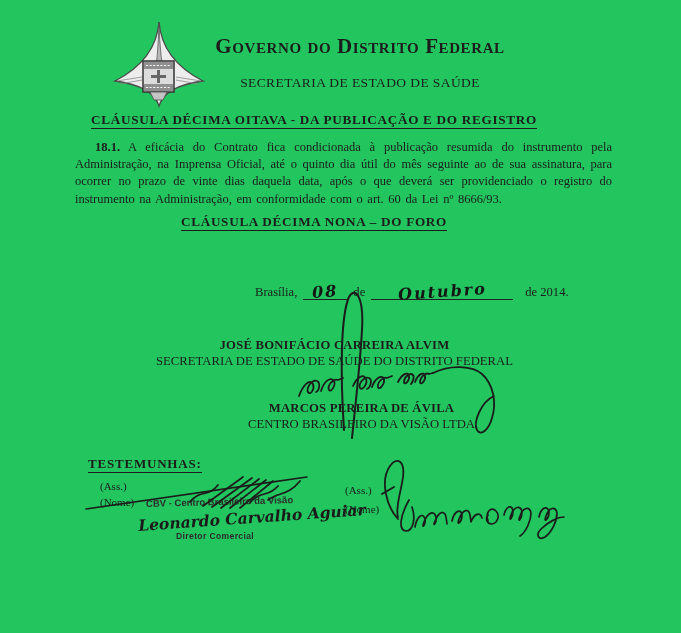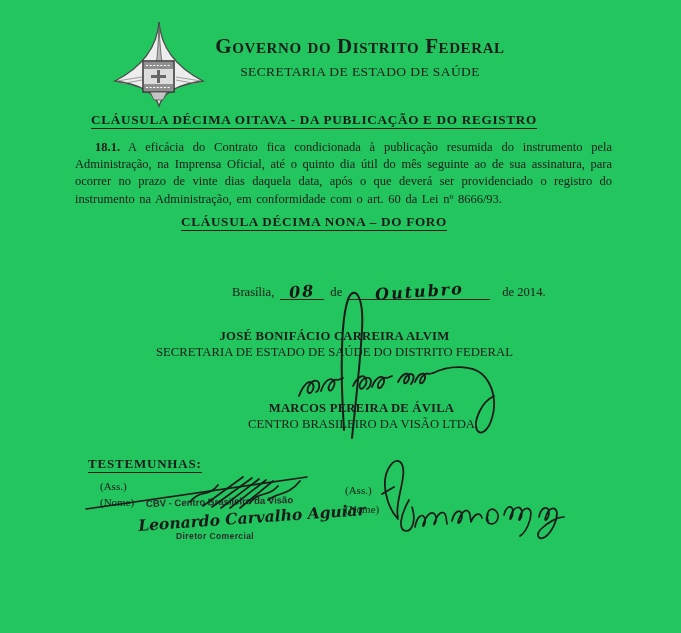--- a/index.html
+++ b/index.html
@@ -3,40 +3,40 @@
 <meta charset="utf-8">
 <style>
   html,body{margin:0;padding:0;background:#ffffff;}
   .doc{
     position:relative;width:681px;height:633px;background:#22c55e;overflow:hidden;
     font-family:"Liberation Serif","DejaVu Serif",serif;color:#1c1c1c;
   }
   .logo{position:absolute;left:113px;top:20px;width:92px;height:88px;}
   .header-text{position:absolute;left:200px;top:34px;width:320px;text-align:center;}
   .org-name{font-weight:bold;font-size:21px;font-variant:small-caps;letter-spacing:.6px;white-space:nowrap;}
-  .dept-name{font-size:13.5px;letter-spacing:.4px;margin-top:5px;white-space:nowrap;}
+  .dept-name{font-size:13.5px;letter-spacing:.4px;margin-top:16px;white-space:nowrap;}
   .clause-title{position:absolute;left:0;width:628px;text-align:center;font-weight:bold;font-size:13.2px;letter-spacing:.7px;}
   .clause-title span{border-bottom:1.7px solid #1c1c1c;padding-bottom:1px;white-space:nowrap;}
   .title-18{top:112px;}
   .title-19{top:214px;}
   .para{position:absolute;left:75px;width:537px;font-size:12.5px;line-height:17.2px;text-align:justify;text-indent:20px;word-spacing:1.5px;}
   .para .num{font-weight:bold;}
   .para-18{top:139px;}
   .para-19{top:238px;}
-  .dateline{position:absolute;left:232px;top:280px;display:flex;align-items:flex-end;font-size:12.6px;white-space:nowrap;}
+  .dateline{position:absolute;left:255px;top:280px;display:flex;align-items:flex-end;font-size:12.6px;white-space:nowrap;}
   .dateline .gap{width:6px;}
   .blank{border-bottom:1.3px solid #222;text-align:center;position:relative;}
   .blank-day{width:44px;}
   .blank-month{width:142px;}
   .handwriting{
     display:inline-block;font-family:"DejaVu Serif",serif;font-style:italic;font-weight:bold;
     font-size:16px;letter-spacing:2px;transform:rotate(-4deg);position:relative;top:2px;color:#151515;
   }
   .sig-block{position:absolute;width:641px;text-align:center;line-height:14px;}
-  .sig-1{left:14px;top:329px;text-align:center;}
+  .sig-1{left:14px;top:338px;text-align:center;}
   .sig-2{left:41px;top:401px;}
   .sig-name{font-weight:bold;font-size:12.7px;letter-spacing:.2px;}
   .sig-org{font-size:12.7px;margin-top:2px;}
   .witness-heading{position:absolute;left:88px;top:456px;font-weight:bold;font-size:13px;letter-spacing:.8px;}
   .witness-heading span{border-bottom:1.7px solid #1c1c1c;padding-bottom:1px;}
   .wit-col{position:absolute;font-size:11px;}
   .wit-left{left:100px;top:480px;}
   .wit-left .nome-row{margin-top:4px;}
   .wit-right{left:345px;top:484px;}
   .wit-right .nome-row{margin-top:7px;}

